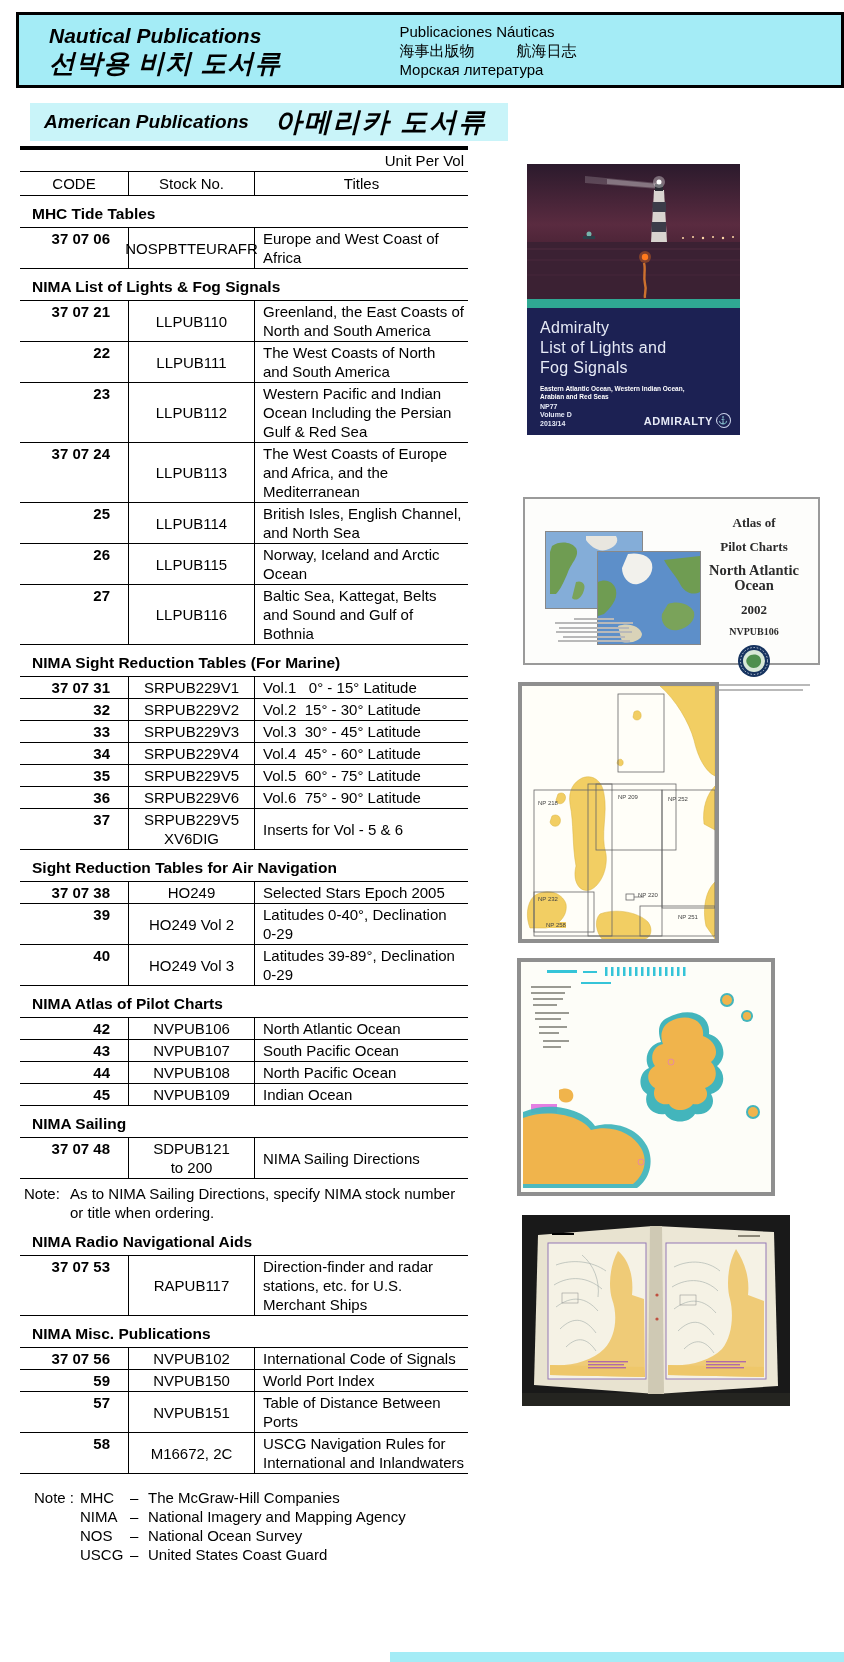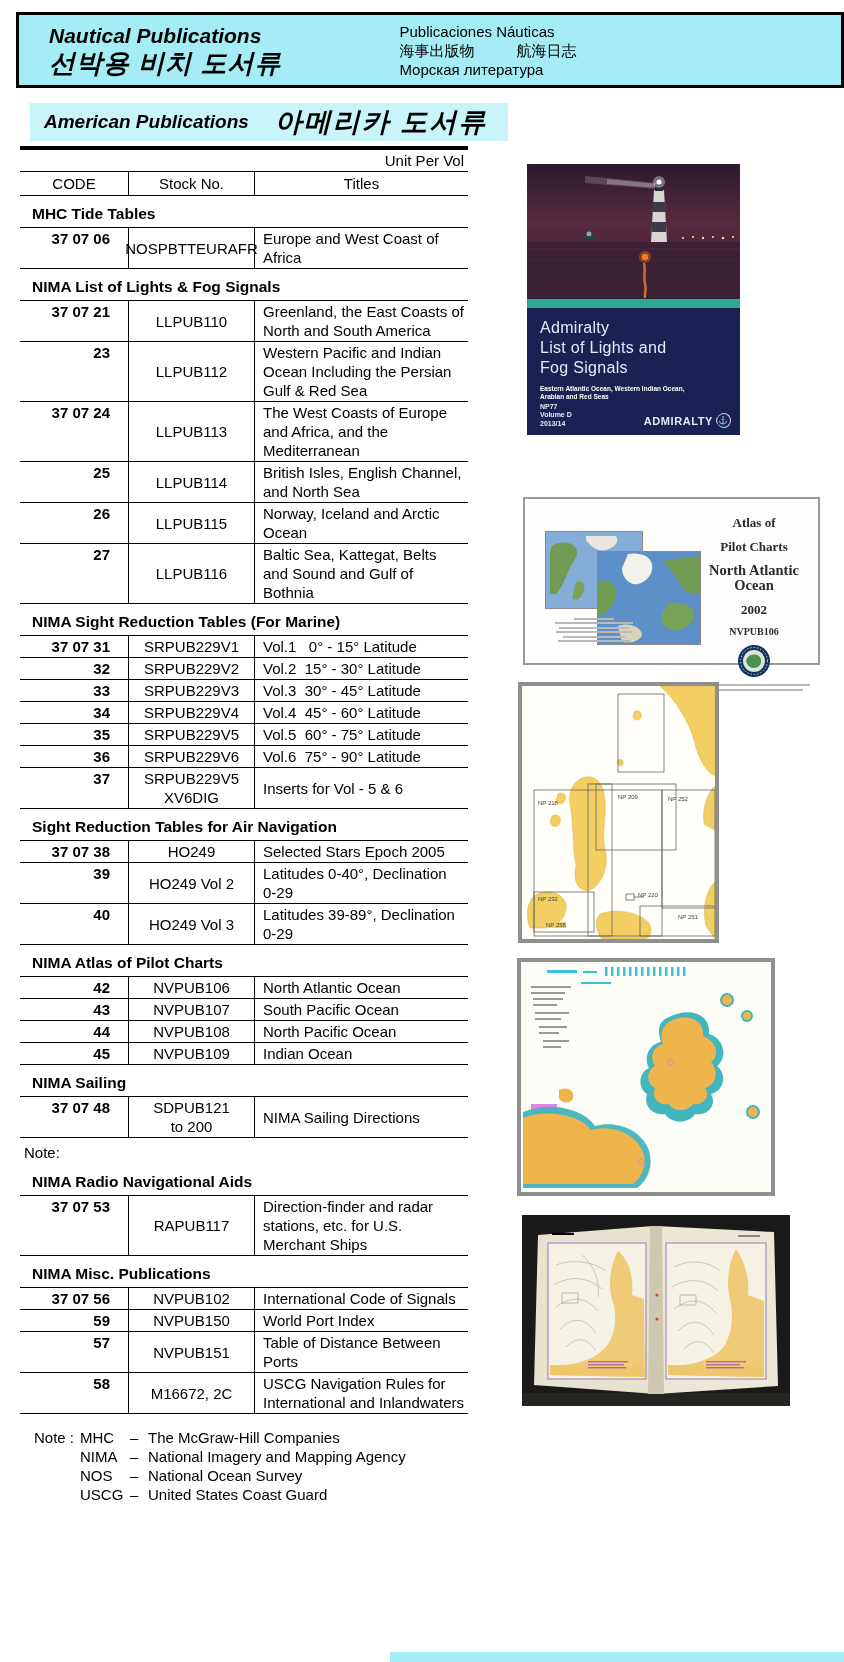--- a/index.html
+++ b/index.html
@@ -132,20 +132,25 @@
       </div>
       <div class="section">
         <div class="section-title">NIMA List of Lights &amp; Fog Signals</div>
         <div class="rows">
           <div class="trow">
             <div class="cell code">37 07 21</div>
             <div class="cell stock">LLPUB110</div>
             <div class="cell titlec">Greenland, the East Coasts of North and South America</div>
           </div>
           <div class="trow">
+            <div class="cell code">22</div>
+            <div class="cell stock">LLPUB111</div>
+            <div class="cell titlec">The West Coasts of North and South America</div>
+          </div>
+          <div class="trow">
             <div class="cell code">23</div>
             <div class="cell stock">LLPUB112</div>
             <div class="cell titlec">Western Pacific and Indian Ocean Including the Persian Gulf &amp; Red Sea</div>
           </div>
           <div class="trow">
             <div class="cell code">37 07 24</div>
             <div class="cell stock">LLPUB113</div>
             <div class="cell titlec">The West Coasts of Europe and Africa, and the Mediterranean</div>
           </div>
           <div class="trow">
@@ -256,20 +261,21 @@
         <div class="rows">
           <div class="trow">
             <div class="cell code">37 07 48</div>
             <div class="cell stock">SDPUB121
 to 200</div>
             <div class="cell titlec">NIMA Sailing Directions</div>
           </div>
         </div>
         <div class="table-note">
           <span class="nlabel">Note:</span>
+          <span class="ntext">As to NIMA Sailing Directions, specify NIMA stock number or title when ordering.</span>
         </div>
       </div>
       <div class="section">
         <div class="section-title">NIMA Radio Navigational Aids</div>
         <div class="rows">
           <div class="trow">
             <div class="cell code">37 07 53</div>
             <div class="cell stock">RAPUB117</div>
             <div class="cell titlec">Direction-finder and radar stations, etc. for U.S. Merchant Ships</div>
           </div>

